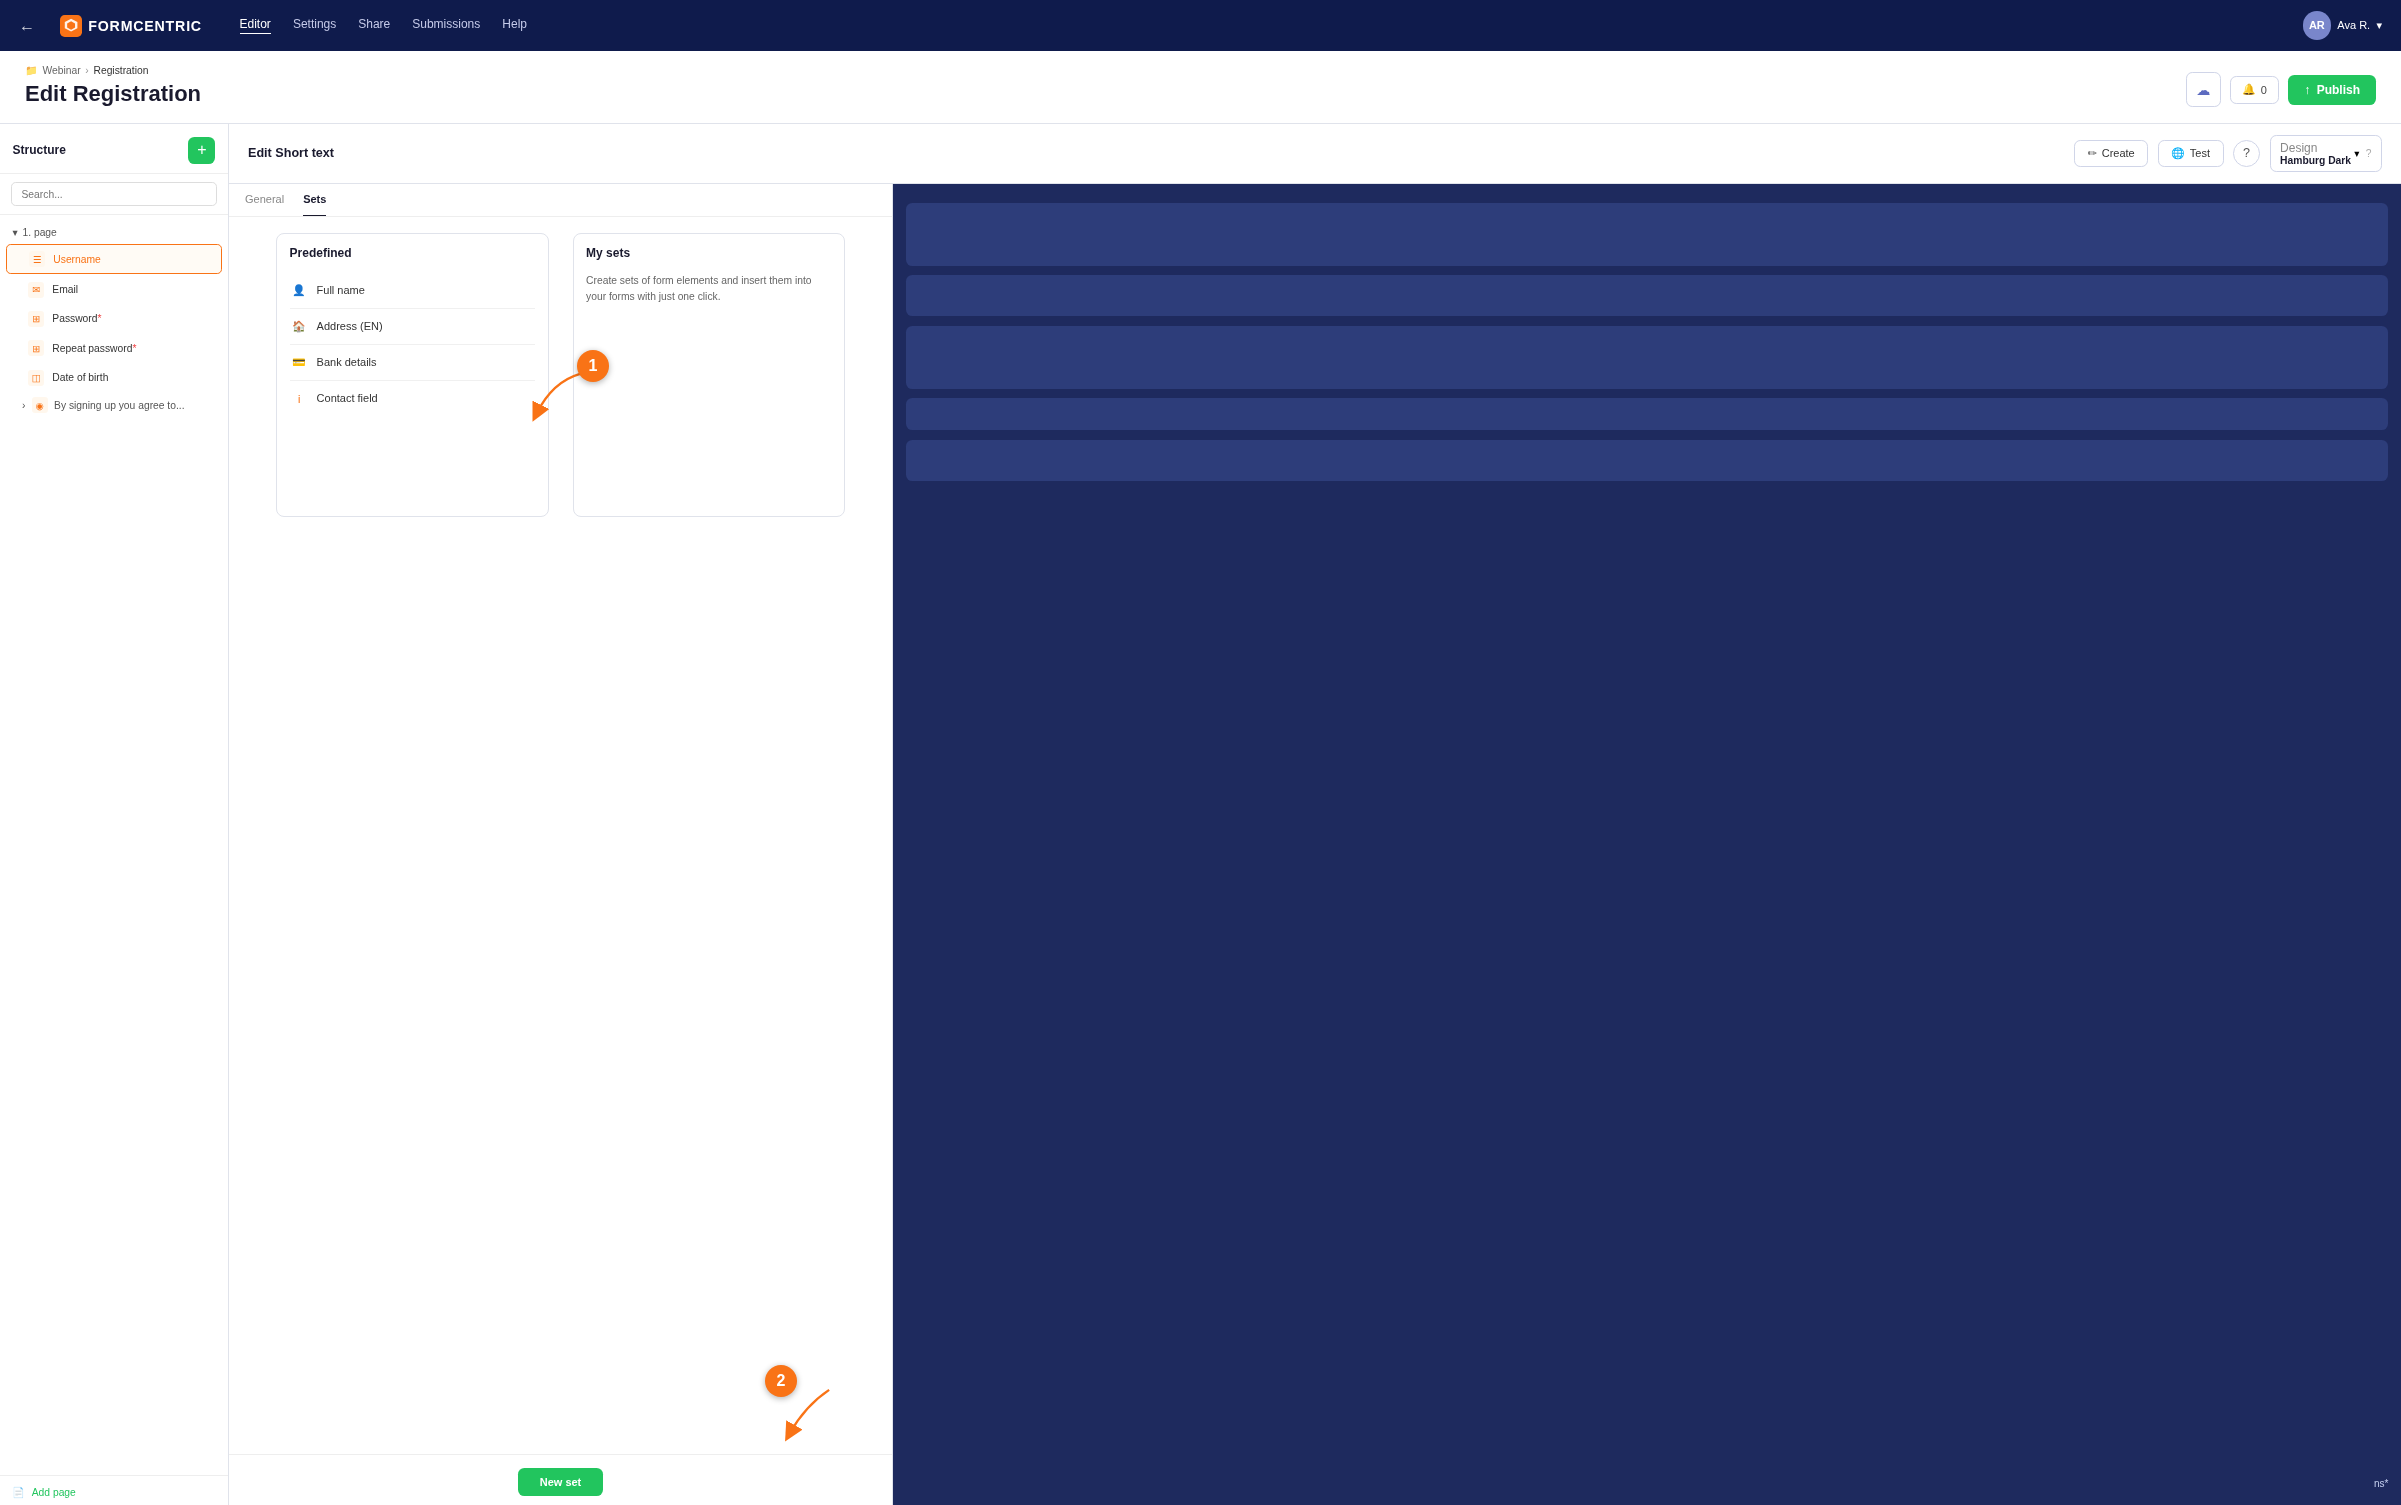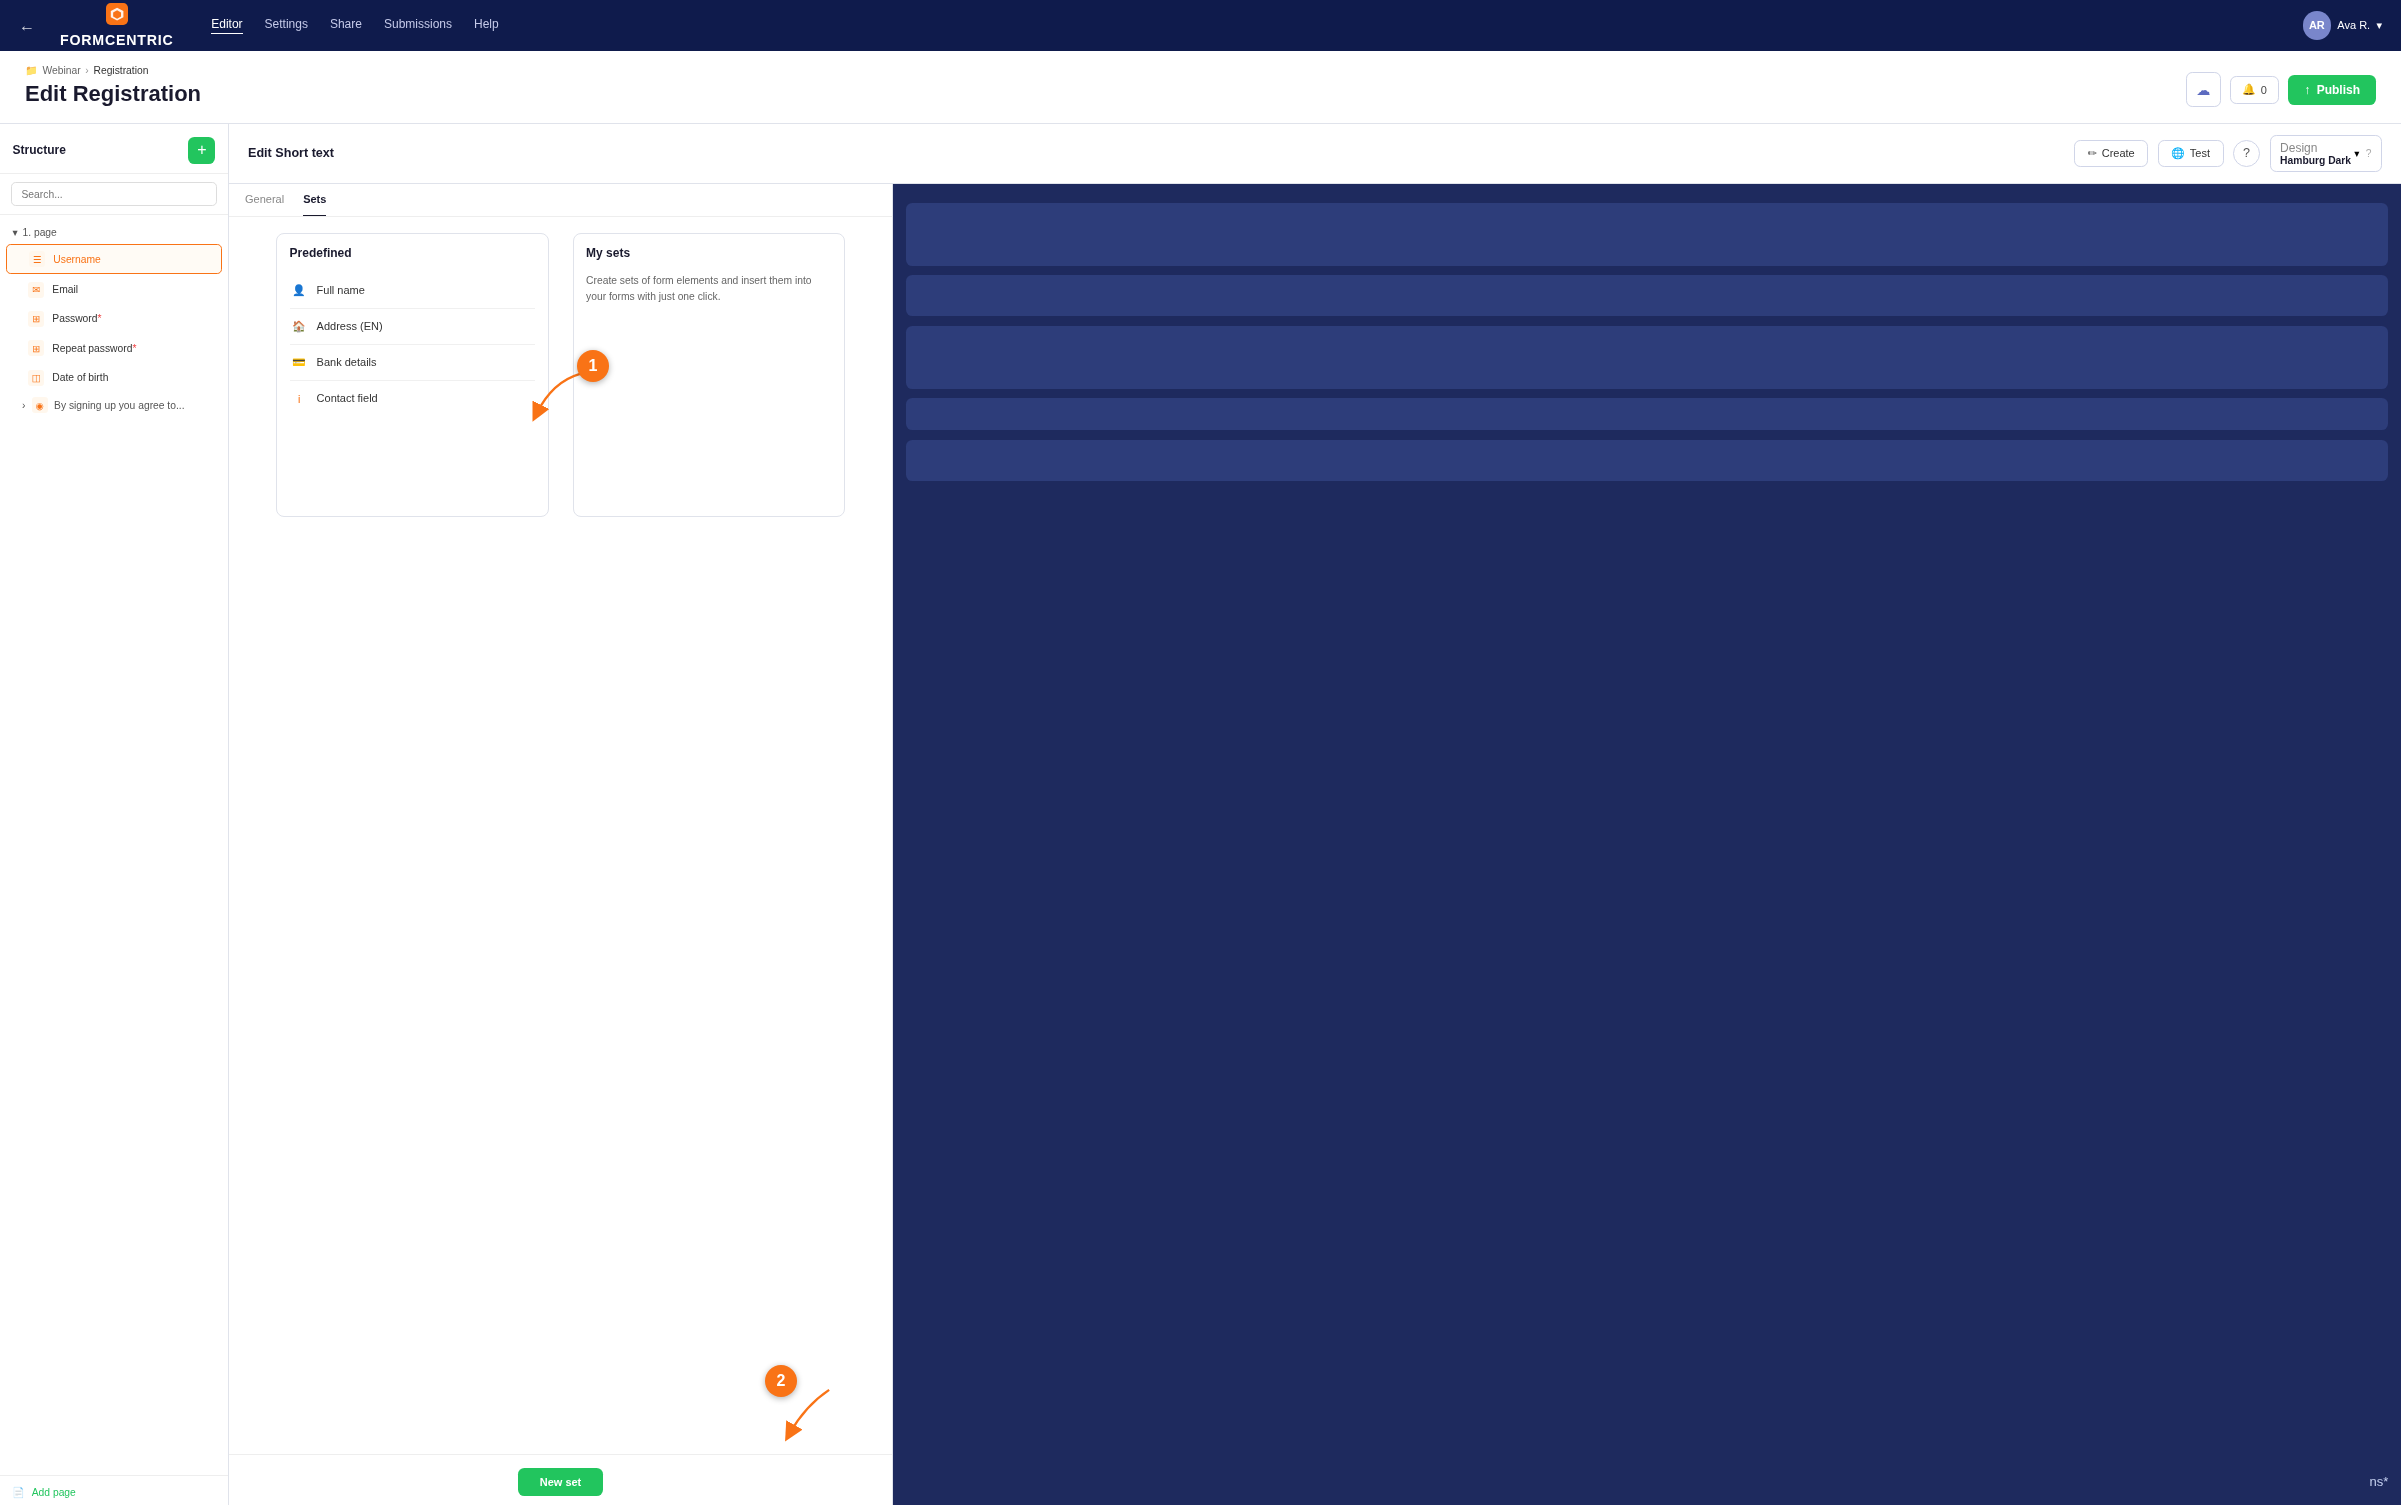--- a/index.html
+++ b/index.html
@@ -21,21 +21,20 @@
       opacity: 0.8;
     }
     .topnav-logo {
       display: flex;
       align-items: center;
       gap: 6.3px;
       color: #fff;
       font-weight: 700;
       font-size: 14.2px;
       letter-spacing: 0.8px;
-      flex-direction: column;
     }
     .logo-icon {
       width: 22px;
       height: 22px;
       background: #f97316;
       border-radius: 4.7px;
       display: flex;
       align-items: center;
       justify-content: center;
       font-size: 12.6px;
@@ -744,18 +743,18 @@
           <path d="M80,10 Q50,30 30,65" stroke="#f97316" stroke-width="3" fill="none" marker-end="url(#ah2)"></path>
         </svg>
       </div>
 
       <div class="preview-area">
         <div class="preview-block tall"></div>
         <div class="preview-block medium"></div>
         <div class="preview-block tall"></div>
         <div class="preview-block small"></div>
         <div class="preview-block medium"></div>
-        <div style="color:#c5d0f0;font-size:13px;align-self:flex-end;margin-top:auto;padding-left:39px;">ns*</div>
+        <div style="color:#c5d0f0;font-size:10px;align-self:flex-end;margin-top:auto;padding-left:39px;">ns*</div>
       </div>
     </div>
   </div>
 </div>
 
 
 </body></html>

